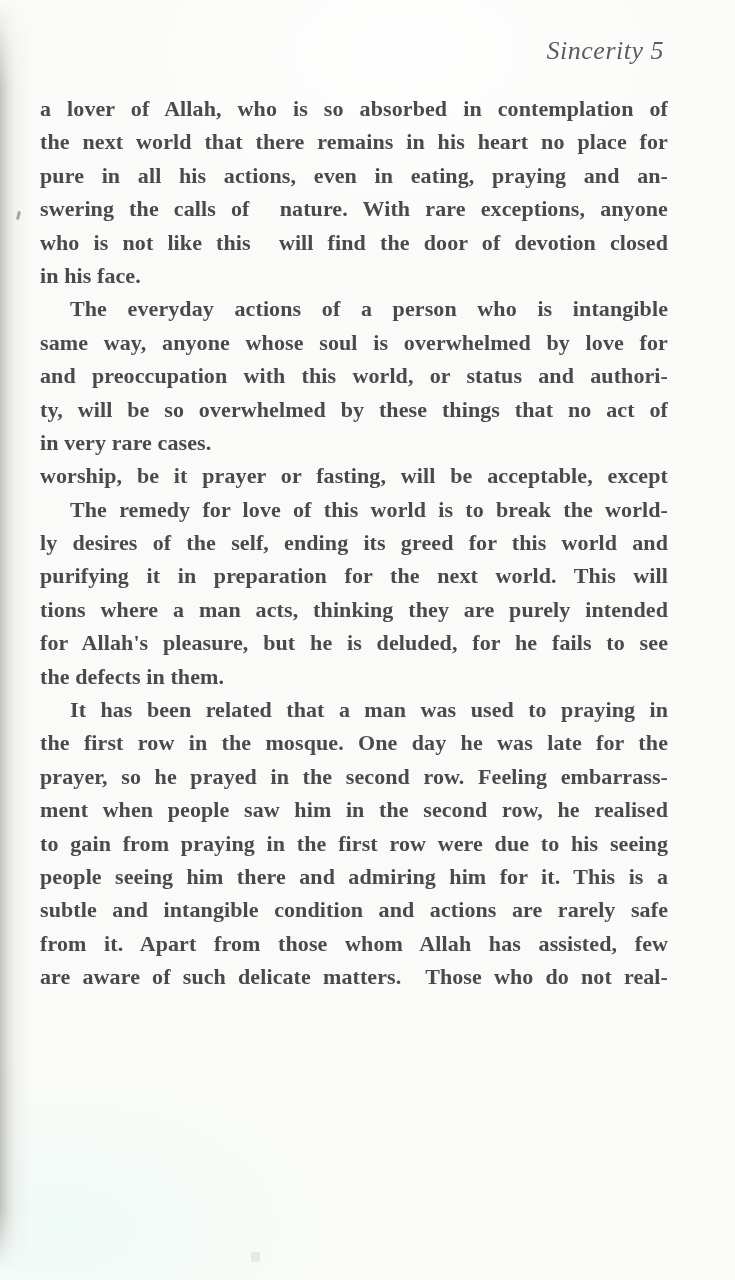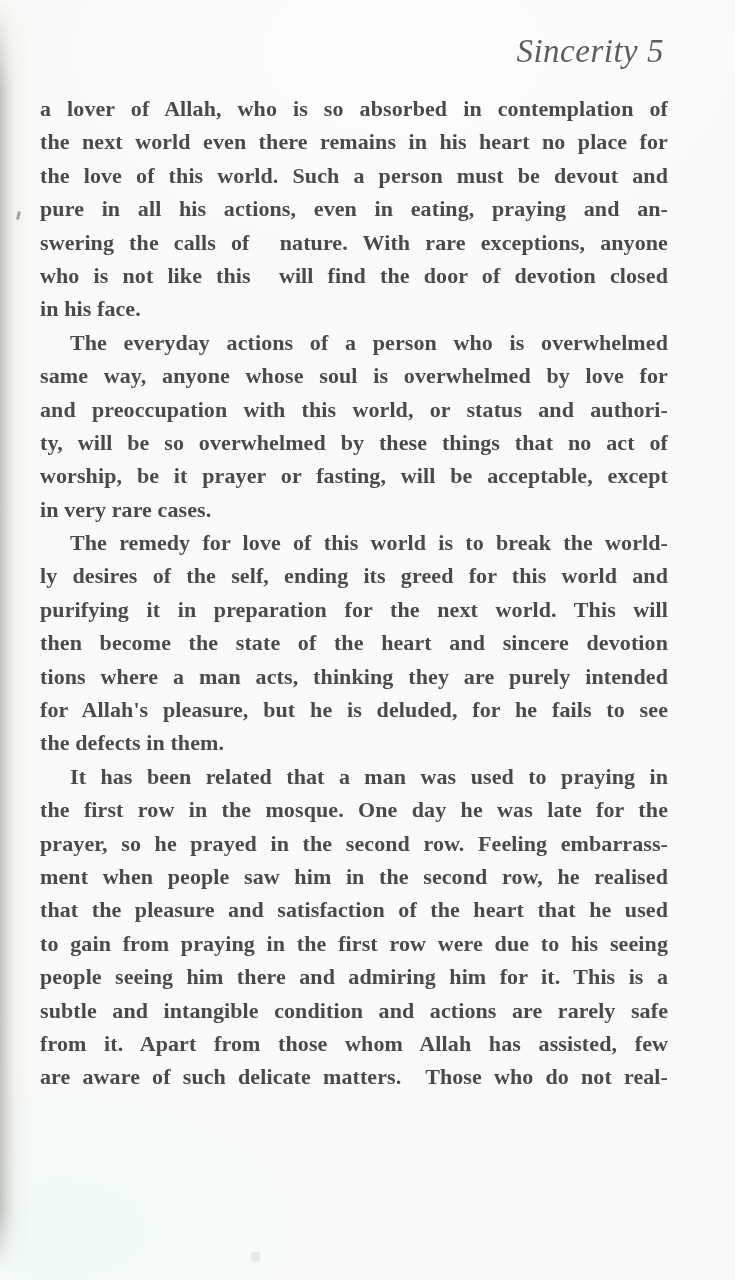--- a/index.html
+++ b/index.html
@@ -55,21 +55,21 @@
     border-radius: 2px;
   }
 
   .running-header {
     position: absolute;
     top: 34px;
     left: 40px;
     width: 624px;
     text-align: right;
     font-style: italic;
-    font-size: 33px;
+    font-size: 26px;
     line-height: 34px;
     color: var(--header-ink);
     letter-spacing: 0.5px;
   }
 
   .body-text {
     position: absolute;
     top: 92px;
     left: 40px;
     width: 628px;
@@ -98,43 +98,40 @@
   <div class="edge-shadow"></div>
   <div class="speck-tick"></div>
   <div class="speck-bottom"></div>
 
   <div class="running-header">
     <span>Sincerity 5</span>
   </div>
 
   <div class="body-text">
       <div class="line">a lover of Allah, who is so absorbed in contemplation of</div>
-      <div class="line">the next world even there remains in his heart no place for</div>
-      <div class="line">the love of this world. Such a person must be devout and</div>
+      <div class="line">the next world that there remains in his heart no place for</div>
       <div class="line">pure in all his actions, even in eating, praying and an-</div>
       <div class="line">swering the calls of&nbsp; nature. With rare exceptions, anyone</div>
       <div class="line">who is not like this&nbsp; will find the door of devotion closed</div>
       <div class="line end">in his face.</div>
-      <div class="line indent">The everyday actions of a person who is overwhelmed</div>
+      <div class="line indent">The everyday actions of a person who is intangible</div>
       <div class="line">same way, anyone whose soul is overwhelmed by love for</div>
       <div class="line">and preoccupation with this world, or status and authori-</div>
       <div class="line">ty, will be so overwhelmed by these things that no act of</div>
+      <div class="line end">in very rare cases.</div>
       <div class="line">worship, be it prayer or fasting, will be acceptable, except</div>
-      <div class="line end">in very rare cases.</div>
       <div class="line indent">The remedy for love of this world is to break the world-</div>
       <div class="line">ly desires of the self, ending its greed for this world and</div>
       <div class="line">purifying it in preparation for the next world. This will</div>
-      <div class="line">then become the state of the heart and sincere devotion</div>
       <div class="line">tions where a man acts, thinking they are purely intended</div>
       <div class="line">for Allah's pleasure, but he is deluded, for he fails to see</div>
       <div class="line end">the defects in them.</div>
       <div class="line indent">It has been related that a man was used to praying in</div>
       <div class="line">the first row in the mosque. One day he was late for the</div>
       <div class="line">prayer, so he prayed in the second row. Feeling embarrass-</div>
       <div class="line">ment when people saw him in the second row, he realised</div>
-      <div class="line">that the pleasure and satisfaction of the heart that he used</div>
       <div class="line">to gain from praying in the first row were due to his seeing</div>
       <div class="line">people seeing him there and admiring him for it. This is a</div>
       <div class="line">subtle and intangible condition and actions are rarely safe</div>
       <div class="line">from it. Apart from those whom Allah has assisted, few</div>
       <div class="line">are aware of such delicate matters.&nbsp; Those who do not real-</div>
     </div>
 </div>
 
 </body></html>

